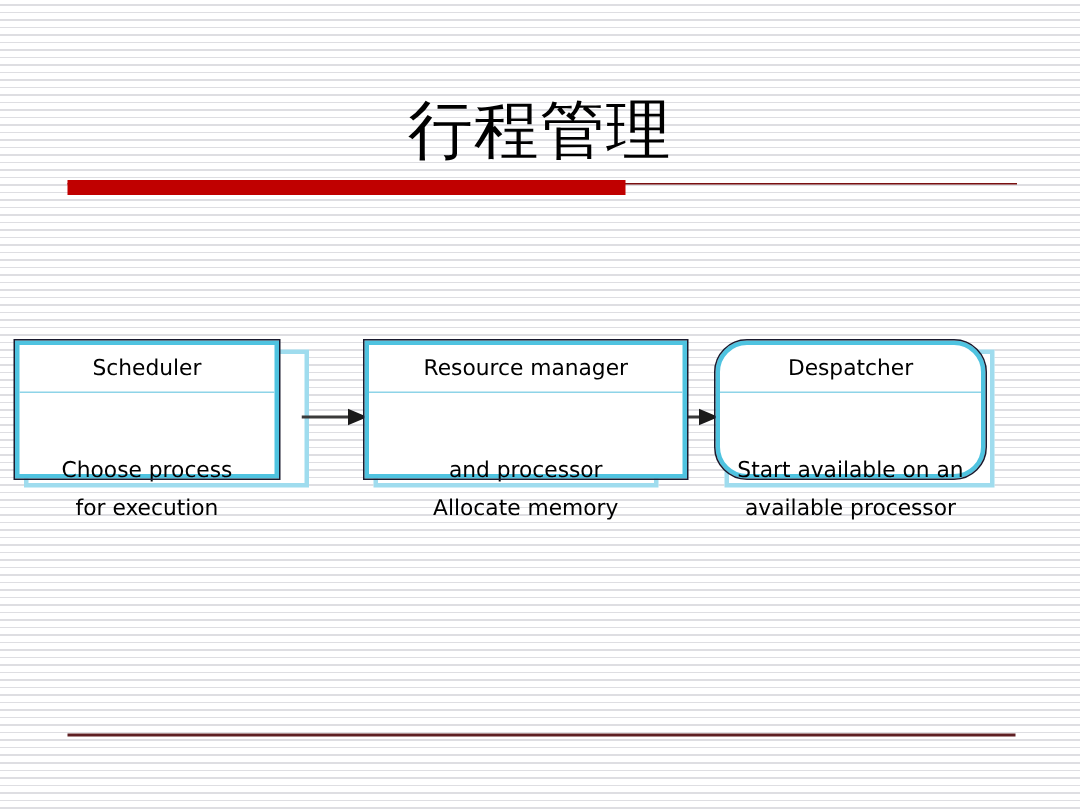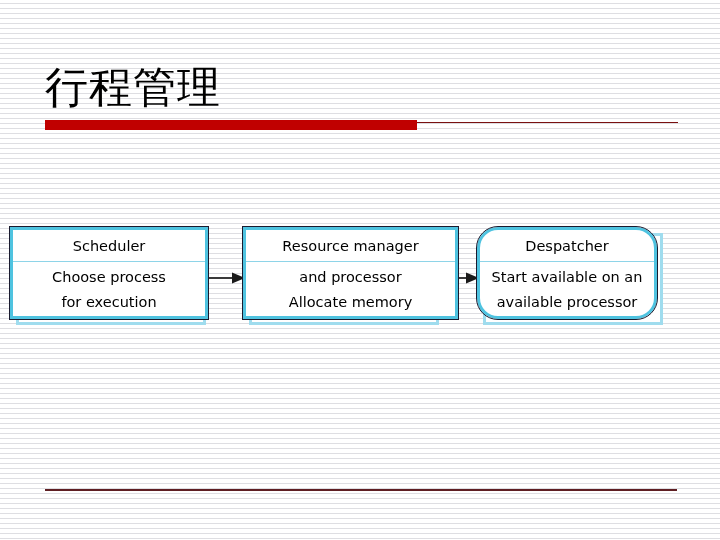--- a/index.html
+++ b/index.html
@@ -32,21 +32,21 @@
   }
 
   
   #title {
     position: absolute;
     left: 45px;
     top: 58px;
     width: 630px;
     height: 58px;
     line-height: 58px;
-    text-align: left;
+    text-align: center;
     font-family: "DejaVu Serif", "Liberation Serif", serif;
     font-size: 43px;
     font-weight: 400;
     color: #000000;
     white-space: nowrap;
     letter-spacing: 1px;
   }
 
   
   #title-rule-thin {
@@ -121,25 +121,26 @@
   }
   .node-body {
     height: 54px;
     padding-top: 3px;
     box-sizing: border-box;
     text-align: center;
     font-family: "DejaVu Sans", "Liberation Sans", sans-serif;
     font-size: 14.5px;
     line-height: 25px;
     color: #000000;
+    margin-top: 37px;
   }
   .node-body .ln { display: block; white-space: nowrap; }
 
   
-  #node-0        { left: 10px;  width: 198px; }
+  #node-0        { left: 10px;  width: 176px; }
   #node-0-shadow { left: 16px;  width: 190px; }
   #node-1        { left: 243px; width: 215px; }
   #node-1-shadow { left: 249px; width: 190px; }
   #node-2        { left: 477px; width: 180px; border-radius: 21px; }
   #node-2-shadow { left: 483px; width: 180px; }
 
   
   .arrow {
     position: absolute;
     top: 272px;

